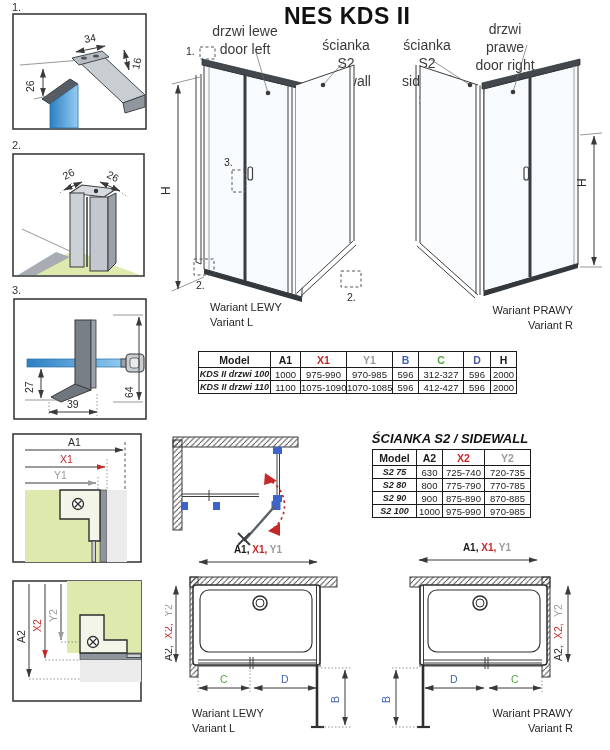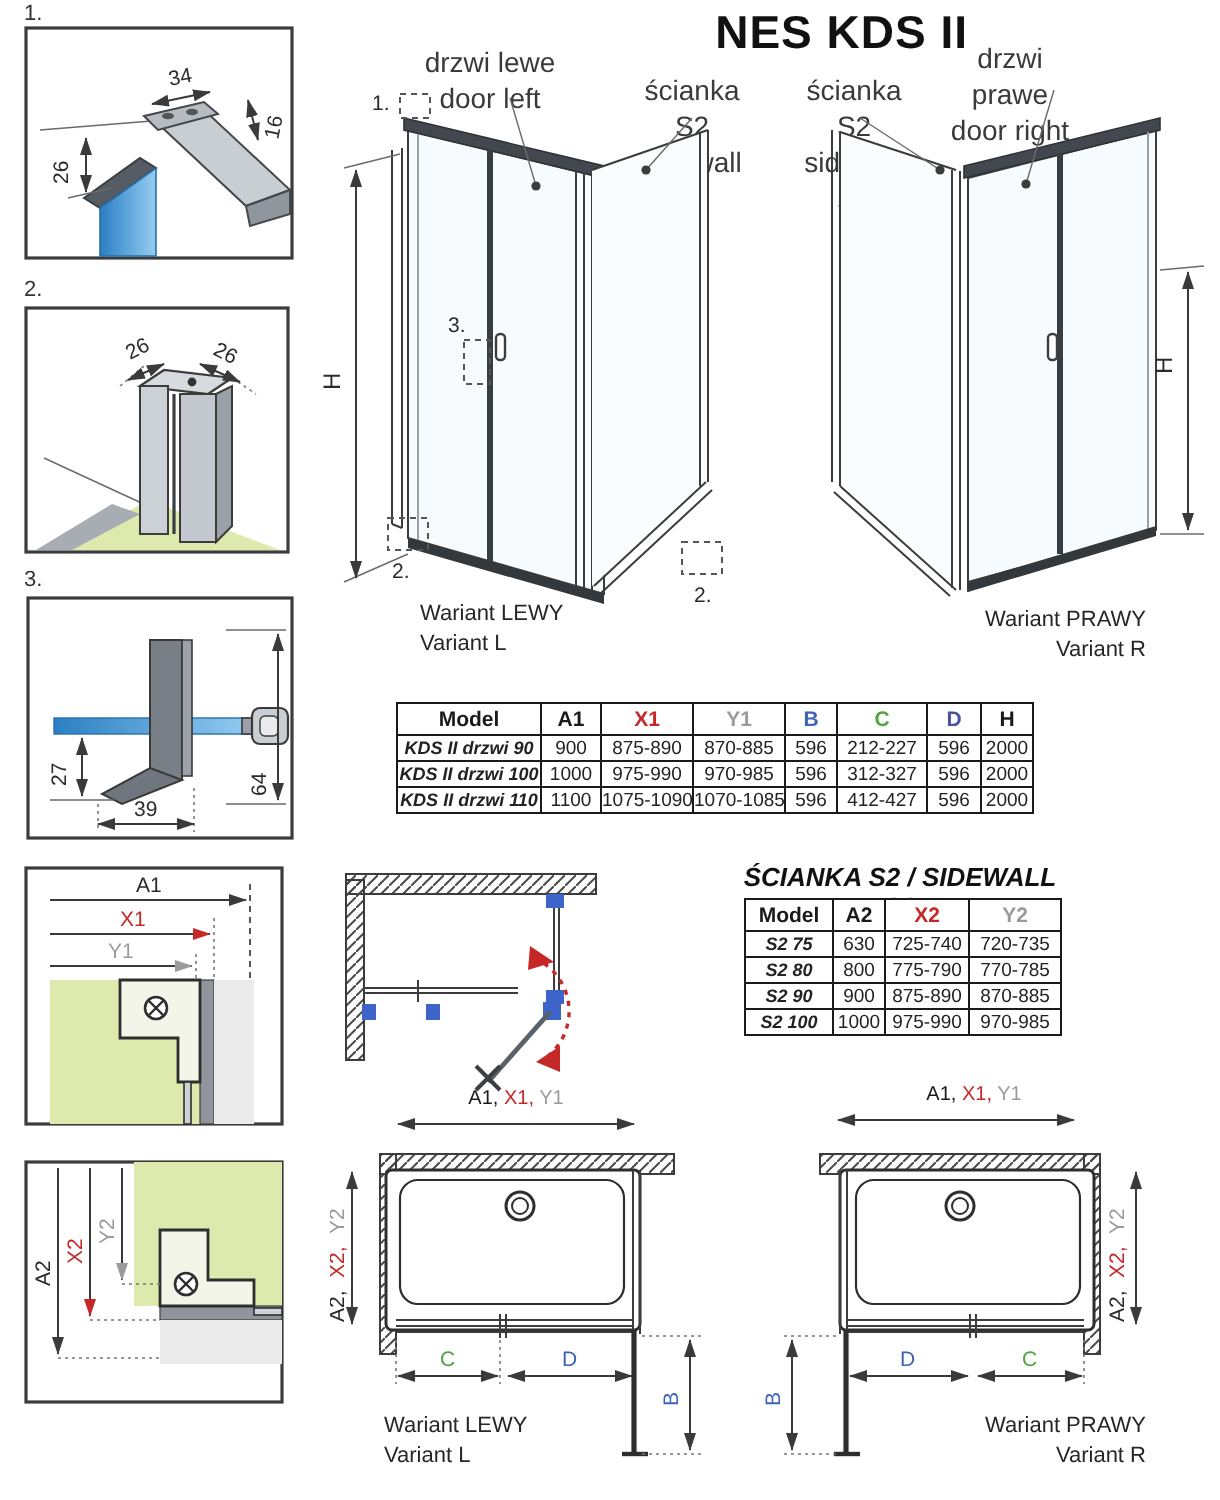--- a/index.html
+++ b/index.html
@@ -3,32 +3,32 @@
 <meta charset="utf-8">
 <style>
   html,body{margin:0;padding:0;background:#fff;}
   .page{position:relative;width:610px;height:750px;background:#fff;overflow:hidden;
         font-family:"Liberation Sans","DejaVu Sans",sans-serif;color:#2a2a2a;}
   .abs{position:absolute;}
   .marker-label{font-size:11px;color:#333;}
   .anno{font-size:14px;line-height:1.3;color:#3a3a3a;text-align:center;}
   .caption{font-size:11px;line-height:1.35;color:#262626;}
   .caption.right{text-align:right;}
-  .page-title{font-size:23px;font-weight:700;letter-spacing:.5px;color:#111;text-align:right;}
+  .page-title{font-size:23px;font-weight:700;letter-spacing:.5px;color:#111;text-align:left;}
   .tbl-title{font-size:14px;font-weight:700;font-style:italic;text-align:center;color:#111;}
   .tbl-title.small{font-size:13px;}
   table.spec{border-collapse:collapse;table-layout:fixed;background:#fff;}
   table.spec th,table.spec td{border:1px solid #1a1a1a;text-align:center;vertical-align:middle;
       padding:0;overflow:hidden;white-space:nowrap;}
   table.spec th{font-size:10.5px;font-weight:700;height:15px;}
   table.spec td{font-size:9.5px;height:12px;color:#222;}
   table.spec td.model{font-weight:700;font-style:italic;font-size:9px;}
   #door-table{width:318px;}
   #side-table{width:158px;}
-  .combo{font-size:10px;font-weight:400;text-align:center;white-space:nowrap;}
+  .combo{font-size:10px;font-weight:700;text-align:center;white-space:nowrap;}
   .t-black{color:var(--black,#1a1a1a);} .t-red{color:var(--red,#c62828);}
   .t-gray{color:var(--gray,#9b9b9b);}
   svg text{font-family:"Liberation Sans","DejaVu Sans",sans-serif;}
   .dimtxt{font-size:10.5px;fill:#2a2a2a;}
   .dimtxt.red{fill:var(--red,#c62828);} .dimtxt.gray{fill:var(--gray,#9b9b9b);}
   .dimtxt.blue{fill:var(--blue,#3f63b5);} .dimtxt.green{fill:var(--green,#55a546);}
   .thin{stroke:#3c3c3c;stroke-width:1;fill:none;}
   .hair{stroke:#6a6a6a;stroke-width:.7;fill:none;}
   .dash{stroke:#555;stroke-width:1;fill:none;stroke-dasharray:3,2.5;}
   .dot{stroke:#777;stroke-width:.8;fill:none;stroke-dasharray:1.5,2;}
@@ -350,30 +350,20 @@
           <th style="color: rgb(198, 40, 40);">X1</th>
           <th style="color: rgb(155, 155, 155);">Y1</th>
           <th style="color: rgb(63, 99, 181);">B</th>
           <th style="color: rgb(85, 165, 70);">C</th>
           <th style="color: rgb(74, 85, 162);">D</th>
           <th style="color: rgb(26, 26, 26);">H</th>
         </tr>
       </thead>
     <tbody>
         <tr>
-          <td class="model">KDS II drzwi 90</td>
-          <td>900</td>
-          <td>875-890</td>
-          <td>870-885</td>
-          <td>596</td>
-          <td>212-227</td>
-          <td>596</td>
-          <td>2000</td>
-        </tr>
-        <tr>
           <td class="model">KDS II drzwi 100</td>
           <td>1000</td>
           <td>975-990</td>
           <td>970-985</td>
           <td>596</td>
           <td>312-327</td>
           <td>596</td>
           <td>2000</td>
         </tr>
         <tr>

